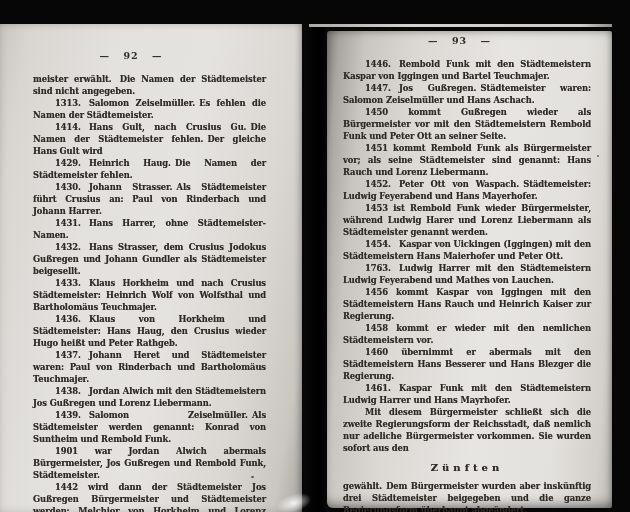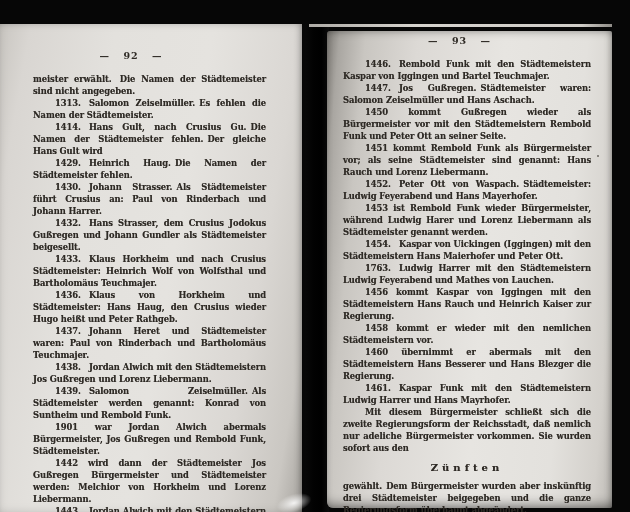--- a/index.html
+++ b/index.html
@@ -82,20 +82,21 @@
   <div class="top-edge-strip"></div>
 
   <div class="page page-left">
     <p class="page-head">— 92 —</p>
     <div class="text-col" id="left-col">
         <p class="entry">meister erwählt. Die Namen der Städtemeister sind nicht angegeben.</p>
         <p class="entry indent">1313. Salomon Zeiselmüller. Es fehlen die Namen der Städtemeister.</p>
         <p class="entry indent">1414. Hans Gult, nach Crusius Gu. Die Namen der Städtemeister fehlen. Der gleiche Hans Gult wird</p>
         <p class="entry indent">1429. Heinrich Haug. Die Namen der Städtemeister fehlen.</p>
         <p class="entry indent">1430. Johann Strasser. Als Städtemeister führt Crusius an: Paul von Rinderbach und Johann Harrer.</p>
+        <p class="entry indent">1431. Hans Harrer, ohne Städtemeister-Namen.</p>
         <p class="entry indent">1432. Hans Strasser, dem Crusius Jodokus Gußregen und Johann Gundler als Städtemeister beigesellt.</p>
         <p class="entry indent">1433. Klaus Horkheim und nach Crusius Städtemeister: Heinrich Wolf von Wolfsthal und Bartholomäus Teuchmajer.</p>
         <p class="entry indent">1436. Klaus von Horkheim und Städtemeister: Hans Haug, den Crusius wieder Hugo heißt und Peter Rathgeb.</p>
         <p class="entry indent">1437. Johann Heret und Städtemeister waren: Paul von Rinderbach und Bartholomäus Teuchmajer.</p>
         <p class="entry indent">1438. Jordan Alwich mit den Städtemeistern Jos Gußregen und Lorenz Liebermann.</p>
         <p class="entry indent">1439. Salomon Zeiselmüller. Als Städtemeister werden genannt: Konrad von Suntheim und Rembold Funk.</p>
         <p class="entry indent">1901 war Jordan Alwich abermals Bürgermeister, Jos Gußregen und Rembold Funk, Städtemeister.</p>
         <p class="entry indent">1442 wird dann der Städtemeister Jos Gußregen Bürgermeister und Städtemeister werden: Melchior von Horkheim und Lorenz Liebermann.</p>
         <p class="entry indent">1443. Jordan Alwich mit den Städtemeistern Salomon Zeiselmüller und Rembold Funk.</p>
       </div>

